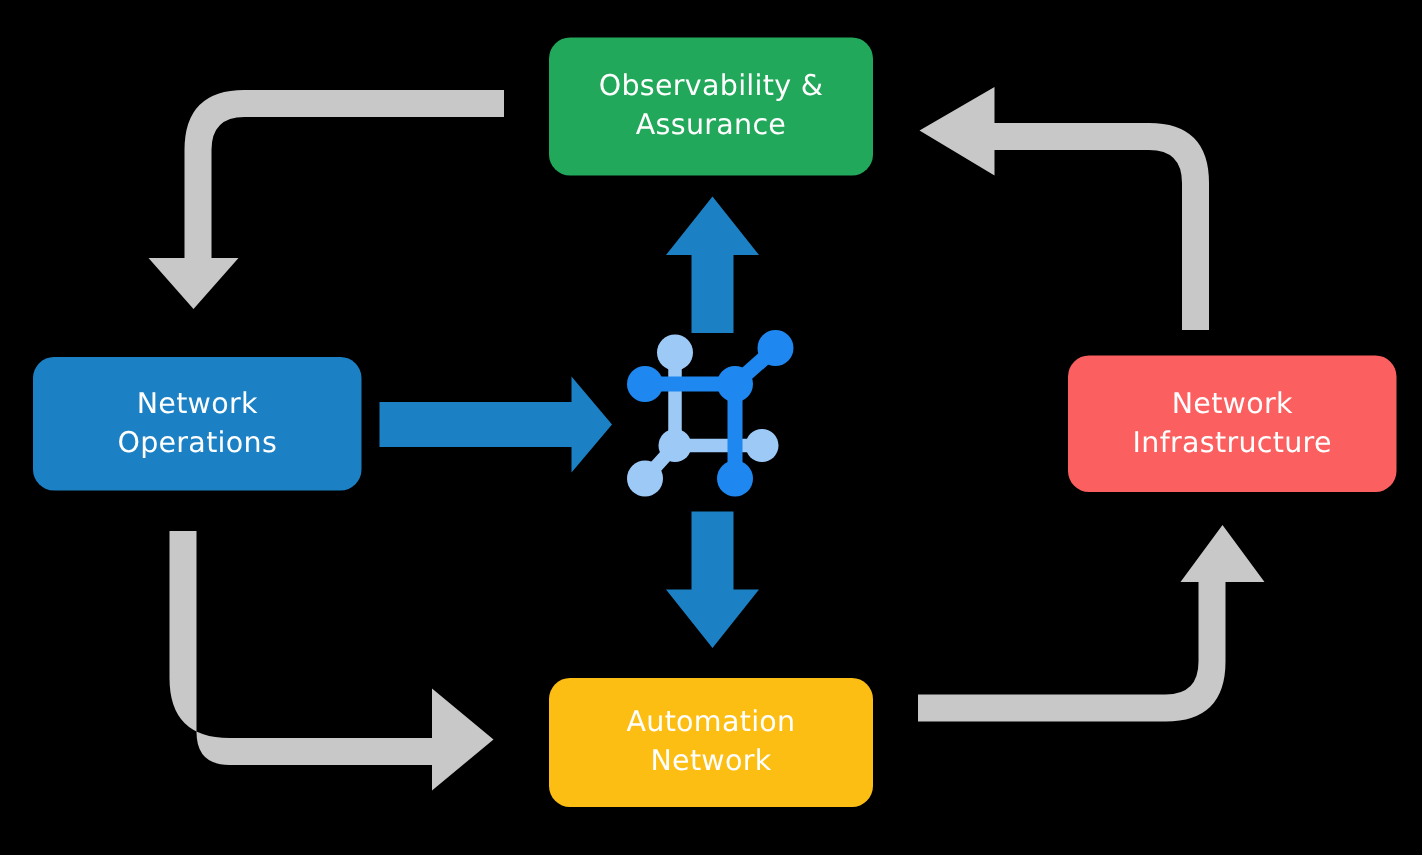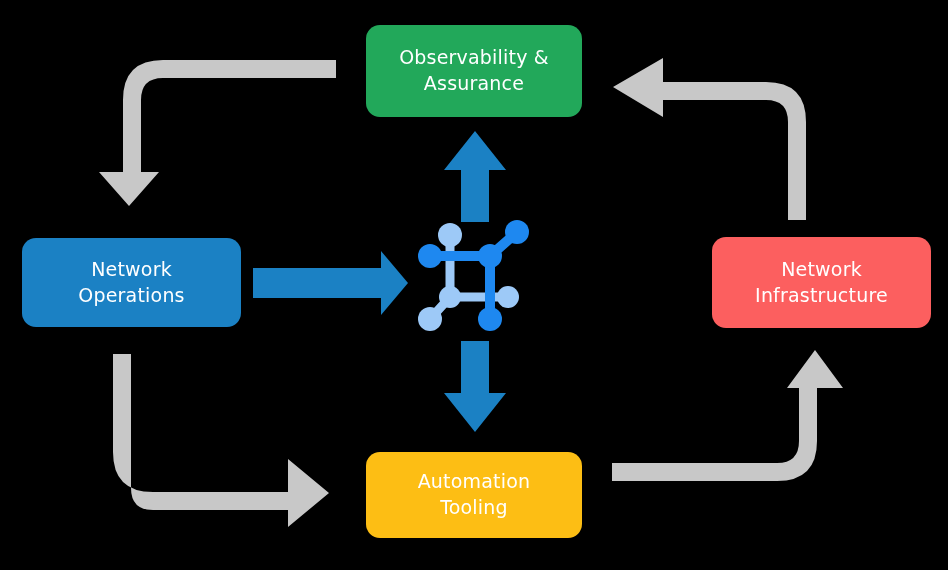--- a/index.html
+++ b/index.html
@@ -133,16 +133,16 @@
 Operations</span>
   </div>
 
   <div class="node-box" id="box-network-infrastructure" style="background: rgb(252, 95, 95); color: rgb(255, 255, 255);">
     <span class="node-label">Network
 Infrastructure</span>
   </div>
 
   <div class="node-box" id="box-automation-tooling" style="background: rgb(253, 190, 20); color: rgb(255, 255, 255);">
     <span class="node-label">Automation
-Tooling</span>
+Network</span>
   </div>
 
 </div>
 
 </body></html>

